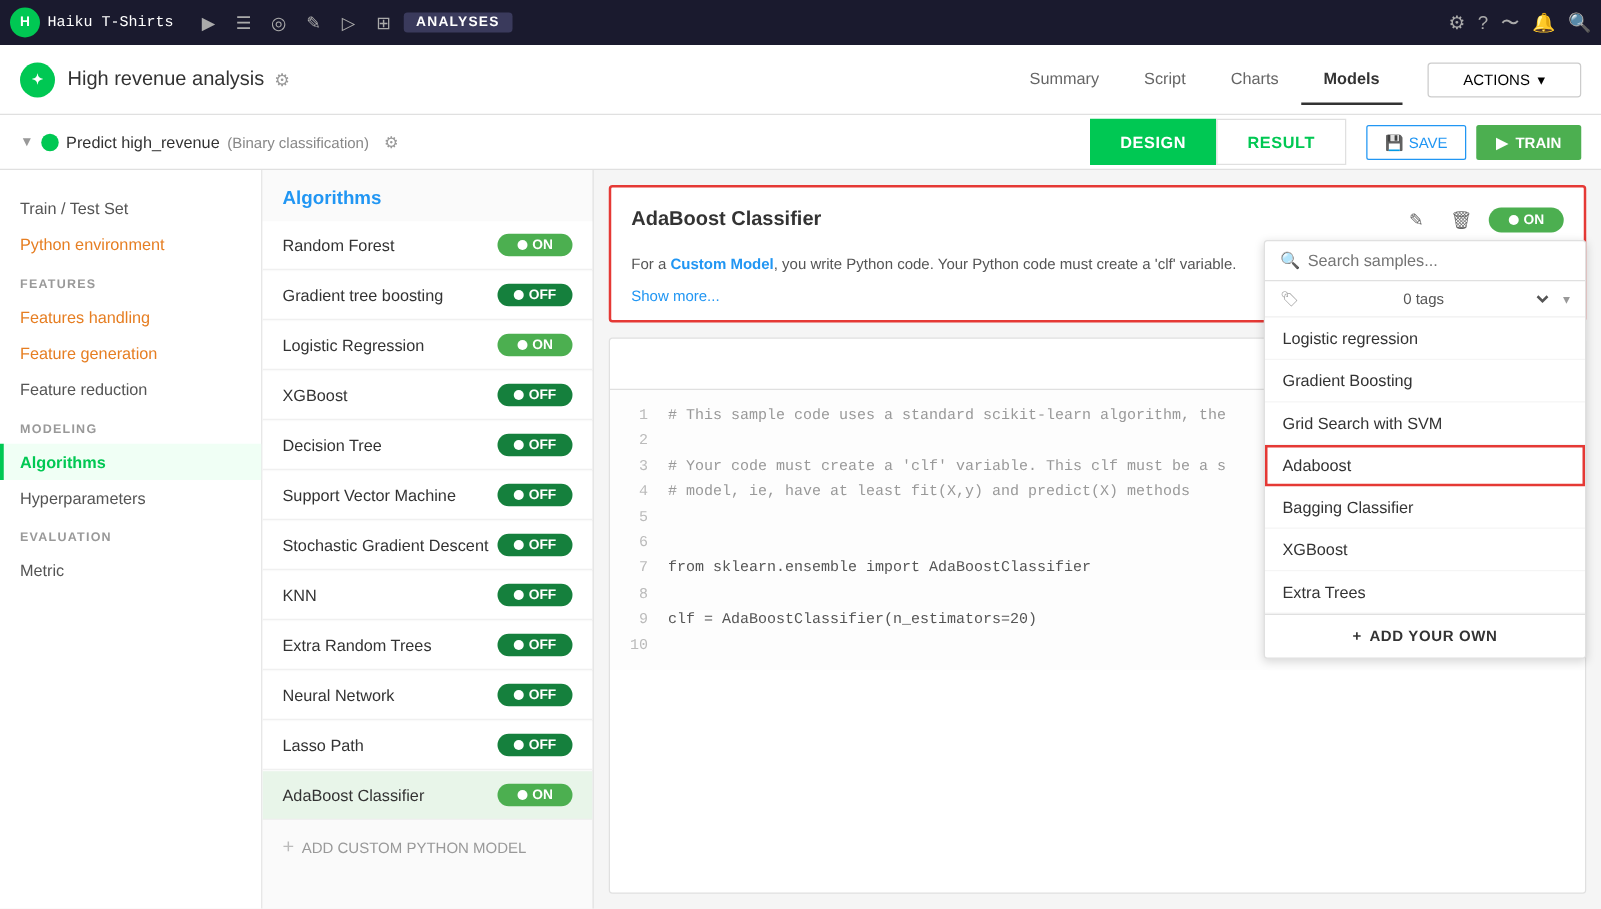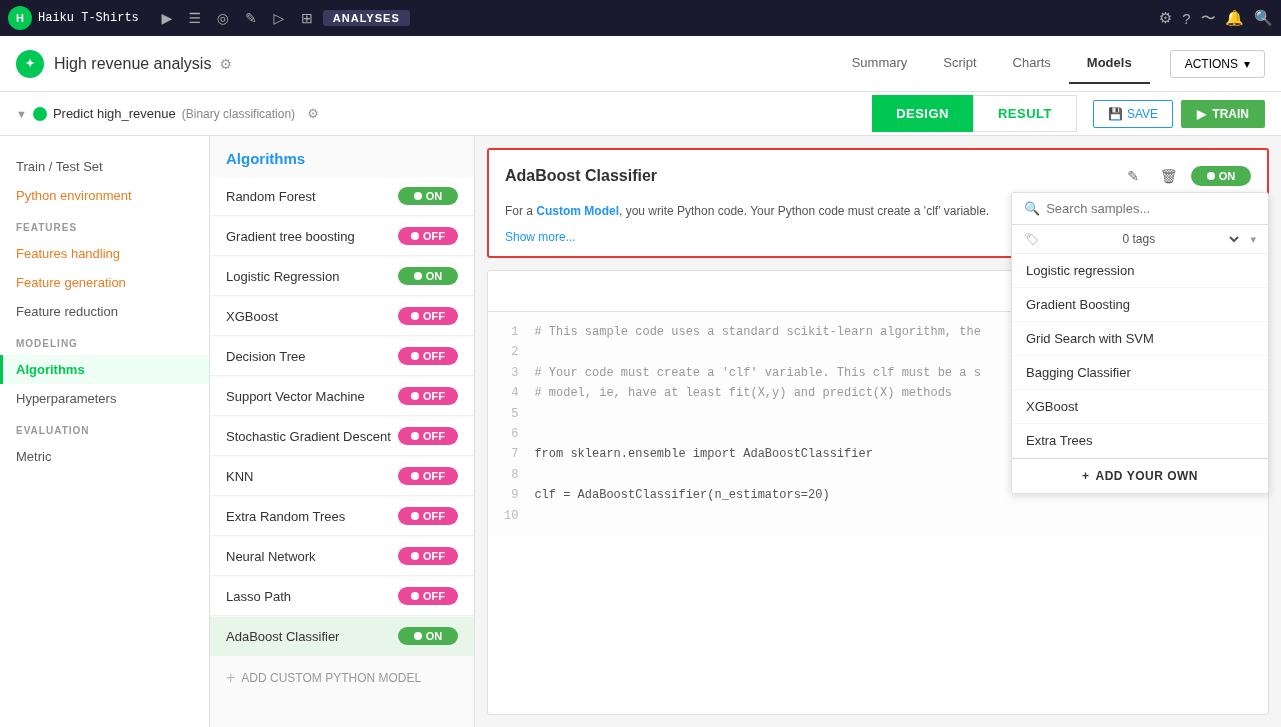--- a/index.html
+++ b/index.html
@@ -85,21 +85,21 @@
       border-bottom: 2px solid transparent;
     }
     .header-bar .nav-item.active {
       color: #333; font-weight: 600;
       border-bottom: 2px solid #333;
     }
     .actions-btn {
       margin-left: 20px;
       border: 1px solid #ccc;
       background: white;
-      padding: 6px 14px;
+      padding: 6px 28px;
       font-size: 12px;
       cursor: pointer;
       display: flex; align-items: center; gap: 6px;
       border-radius: 3px;
     }
 
     
     .sub-header {
       height: 44px;
       background: white;
@@ -233,21 +233,21 @@
       align-items: center;
       border-radius: 20px;
       padding: 3px 8px;
       font-size: 11px;
       font-weight: 700;
       cursor: pointer;
       min-width: 60px;
       justify-content: center;
     }
     .toggle.on { background: #4caf50; color: white; }
-    .toggle.off { background: #ec4899; color: white; }
+    .toggle.off { background: #15803d; color: white; }
     .toggle-switch {
       display: inline-block;
       width: 8px; height: 8px;
       background: white;
       border-radius: 50%;
       margin-right: 4px;
     }
     .add-custom-btn {
       display: flex;
       align-items: center;
@@ -651,20 +651,21 @@
         <span class="tag-icon">🏷</span>
         <select class="tags-select">
           <option>0 tags</option>
         </select>
         <span style="color:#999;font-size:11px;">▾</span>
       </div>
 
       <div class="dropdown-item">Logistic regression</div>
       <div class="dropdown-item">Gradient Boosting</div>
       <div class="dropdown-item">Grid Search with SVM</div>
+      <div class="dropdown-item highlighted">Adaboost</div>
       <div class="dropdown-item">Bagging Classifier</div>
       <div class="dropdown-item">XGBoost</div>
       <div class="dropdown-item">Extra Trees</div>
 
       <div class="add-your-own">
         <span>+</span>
         <span>ADD YOUR OWN</span>
       </div>
     </div>
 

